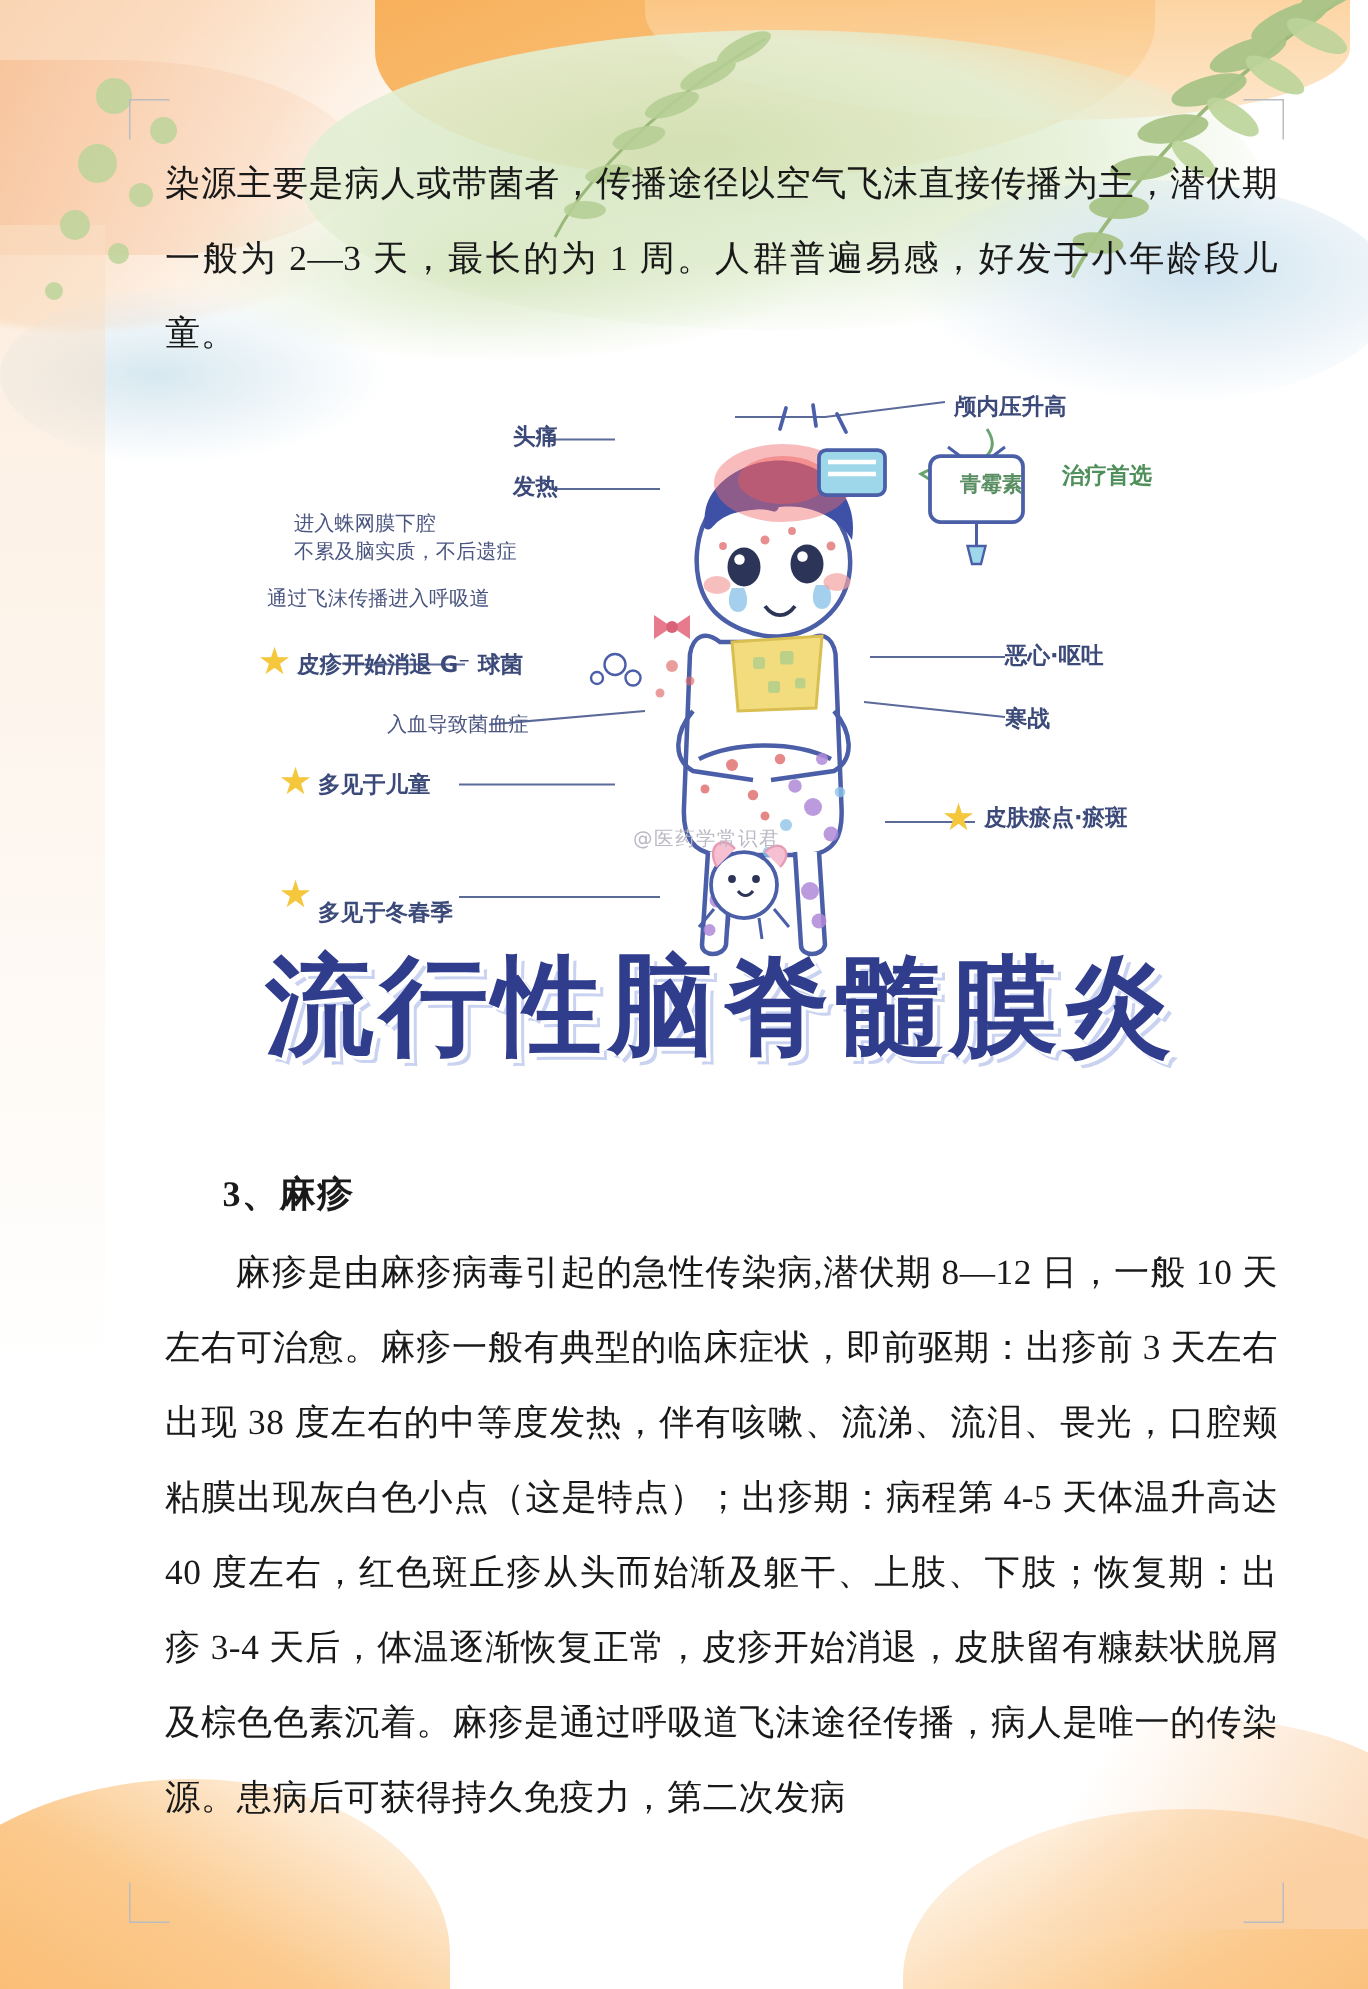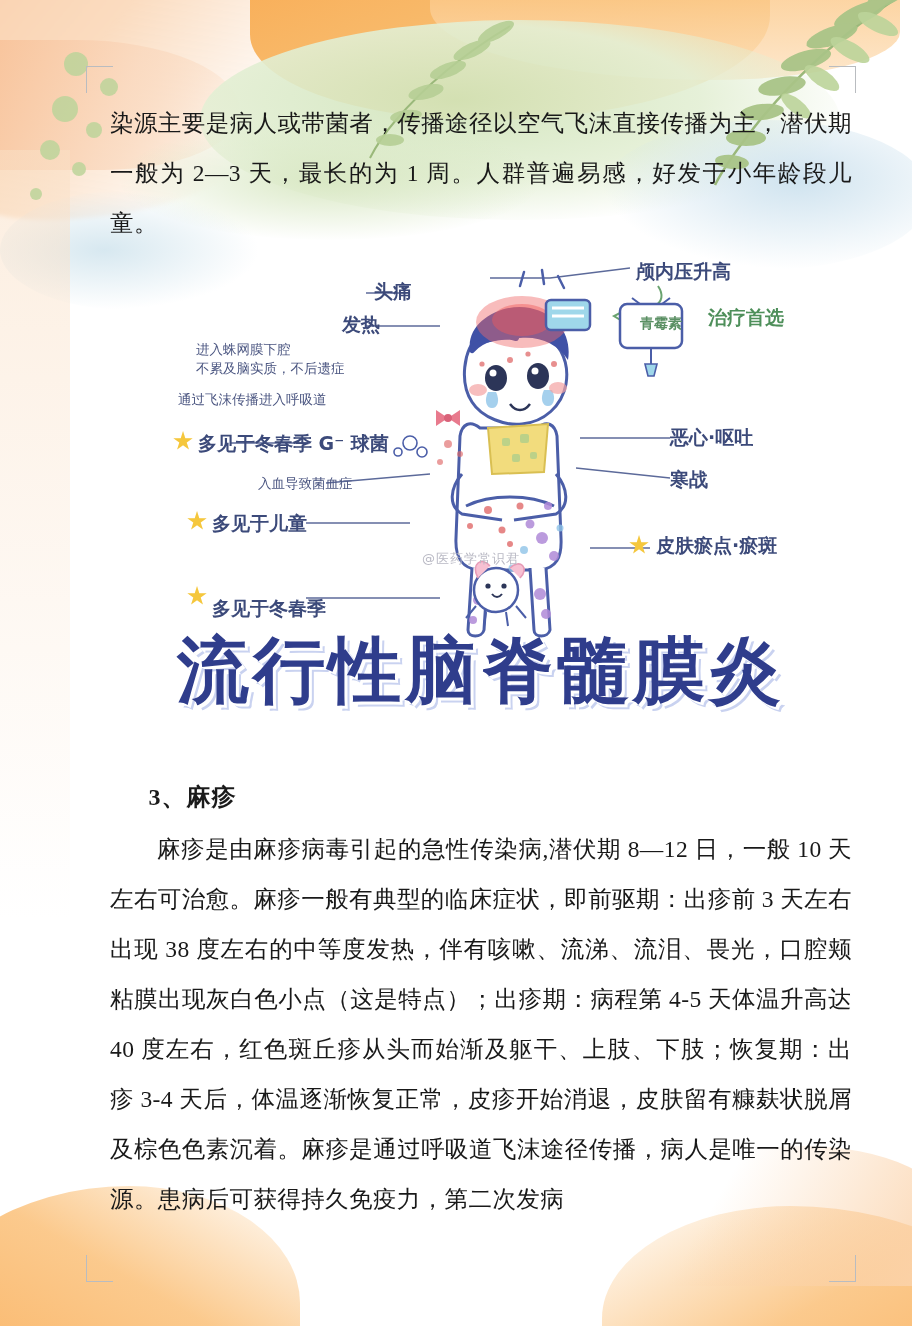--- a/index.html
+++ b/index.html
@@ -172,21 +172,21 @@
     font-family: Liberation Mono, monospace;
     font-weight: bold;
     font-size: 72px;
     letter-spacing: 4px;
     color: #2f3d8c;
     text-shadow: 3px 3px 0 #ffffff, 5px 5px 0 #c9d2f0;
   }
 
   .hand {
     font-family: "DejaVu Sans", sans-serif;
-    font-size: 19px;
+    font-size: 15px;
     font-weight: bold;
     color: #3c4a7a;
     position: absolute;
     white-space: pre-line;
     line-height: 19px;
   }
   .hand.small { font-size: 13.5px; font-weight: normal; color: #4a5580; }
   .hand.green { color: #4e8f5a; }
   .star {
     position: absolute;
@@ -394,29 +394,29 @@
       <circle cx="378" cy="348" r="2.6" fill="#2c3558"></circle>
       <circle cx="394" cy="348" r="2.6" fill="#2c3558"></circle>
       <path d="M382 356 C385 360 389 360 392 356" stroke="#2c3558" stroke-width="2" fill="none"></path>
       <path d="M368 340 C360 326 372 318 380 328" fill="#f7c0d2" stroke="#e79bb6" stroke-width="1.6"></path>
       <path d="M400 330 C410 320 420 330 410 340" fill="#f7c0d2" stroke="#e79bb6" stroke-width="1.6"></path>
       <path d="M366 368 L356 380 M406 368 L416 380" stroke="#4b5ea8" stroke-width="2"></path>
       <path d="M376 374 L374 388 M396 374 L398 388" stroke="#4b5ea8" stroke-width="2"></path>
     </g>
   </svg>
 
-  <div class="hand" style="left:232px; top:44px;margin-left:32px;">头痛</div>
+  <div class="hand" style="left:232px; top:44px;">头痛</div>
   <div class="hand" style="left:232px; top:77px;">发热</div>
   <div class="hand" style="left:526px; top:24px;">颅内压升高</div>
   <div class="hand green" style="left:598px; top:70px;">治疗首选</div>
   <div class="hand" style="left:530px; top:76px; color:#5a8f63; font-size:14px;">青霉素</div>
   <div class="hand small" style="left:86px; top:102px; width:180px;">进入蛛网膜下腔
 不累及脑实质，不后遗症</div>
   <div class="hand small" style="left:68px; top:152px; width:230px;">通过飞沫传播进入呼吸道</div>
-  <div class="hand" style="left:88px; top:196px;">多见于冬春季 G⁻ 球菌</div>
+  <div class="hand" style="left:88px; top:196px;">皮疹开始消退 G⁻ 球菌</div>
   <div class="hand small" style="left:148px; top:236px;">入血导致菌血症</div>
   <div class="hand" style="left:102px; top:276px;">多见于儿童</div>
   <div class="hand" style="left:102px; top:351px;margin-top:10px;">多见于冬春季</div>
   <div class="hand" style="left:560px; top:190px;">恶心·呕吐</div>
   <div class="hand" style="left:560px; top:232px;">寒战</div>
   <div class="hand" style="left:546px; top:298px;">皮肤瘀点·瘀斑</div>
 
   <div class="star" style="left:62px; top:192px;">★</div>
   <div class="star" style="left:76px; top:272px;">★</div>
   <div class="star" style="left:76px; top:347px;">★</div>

